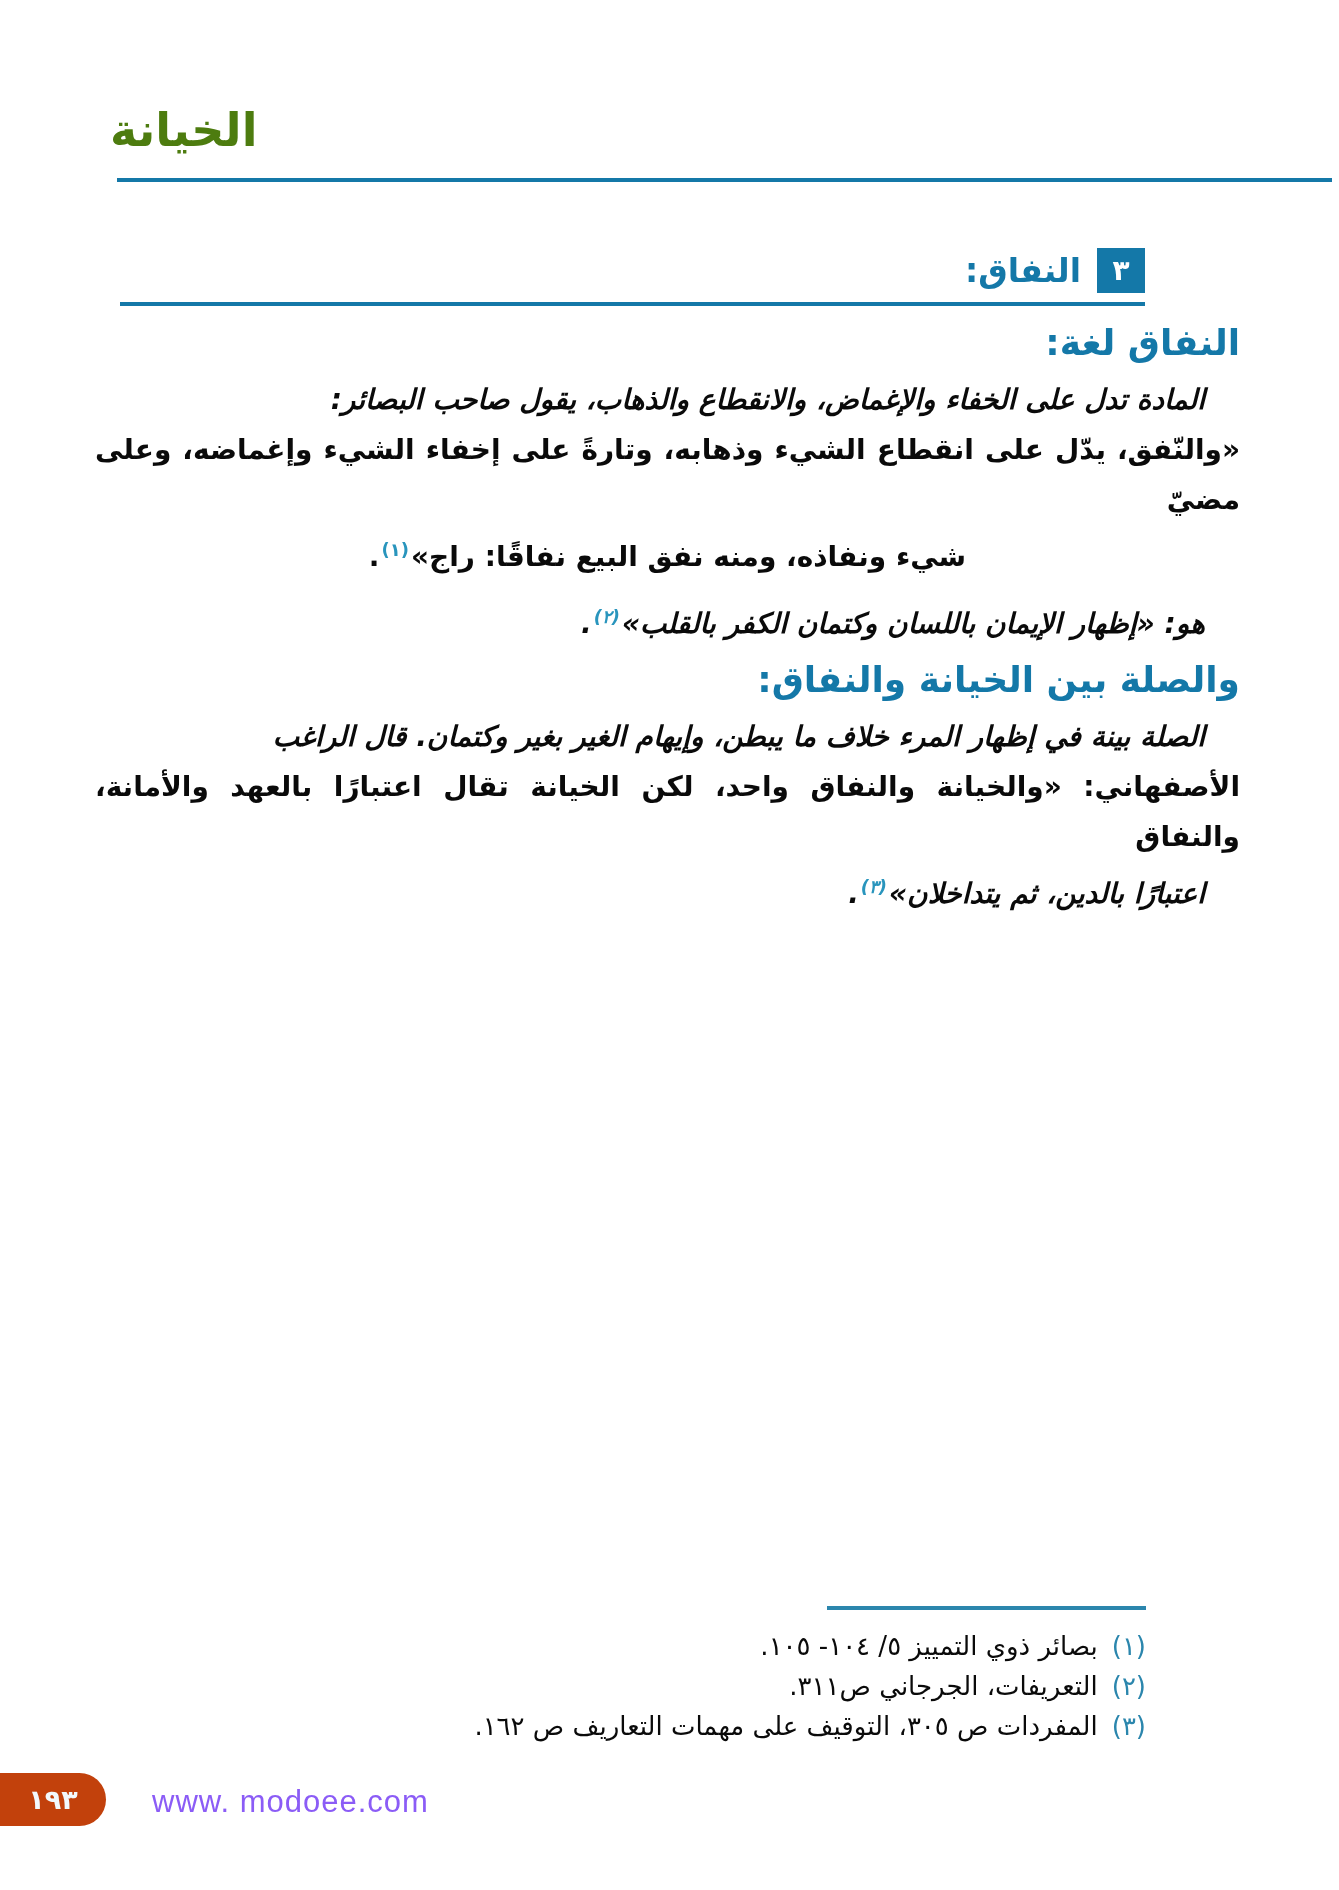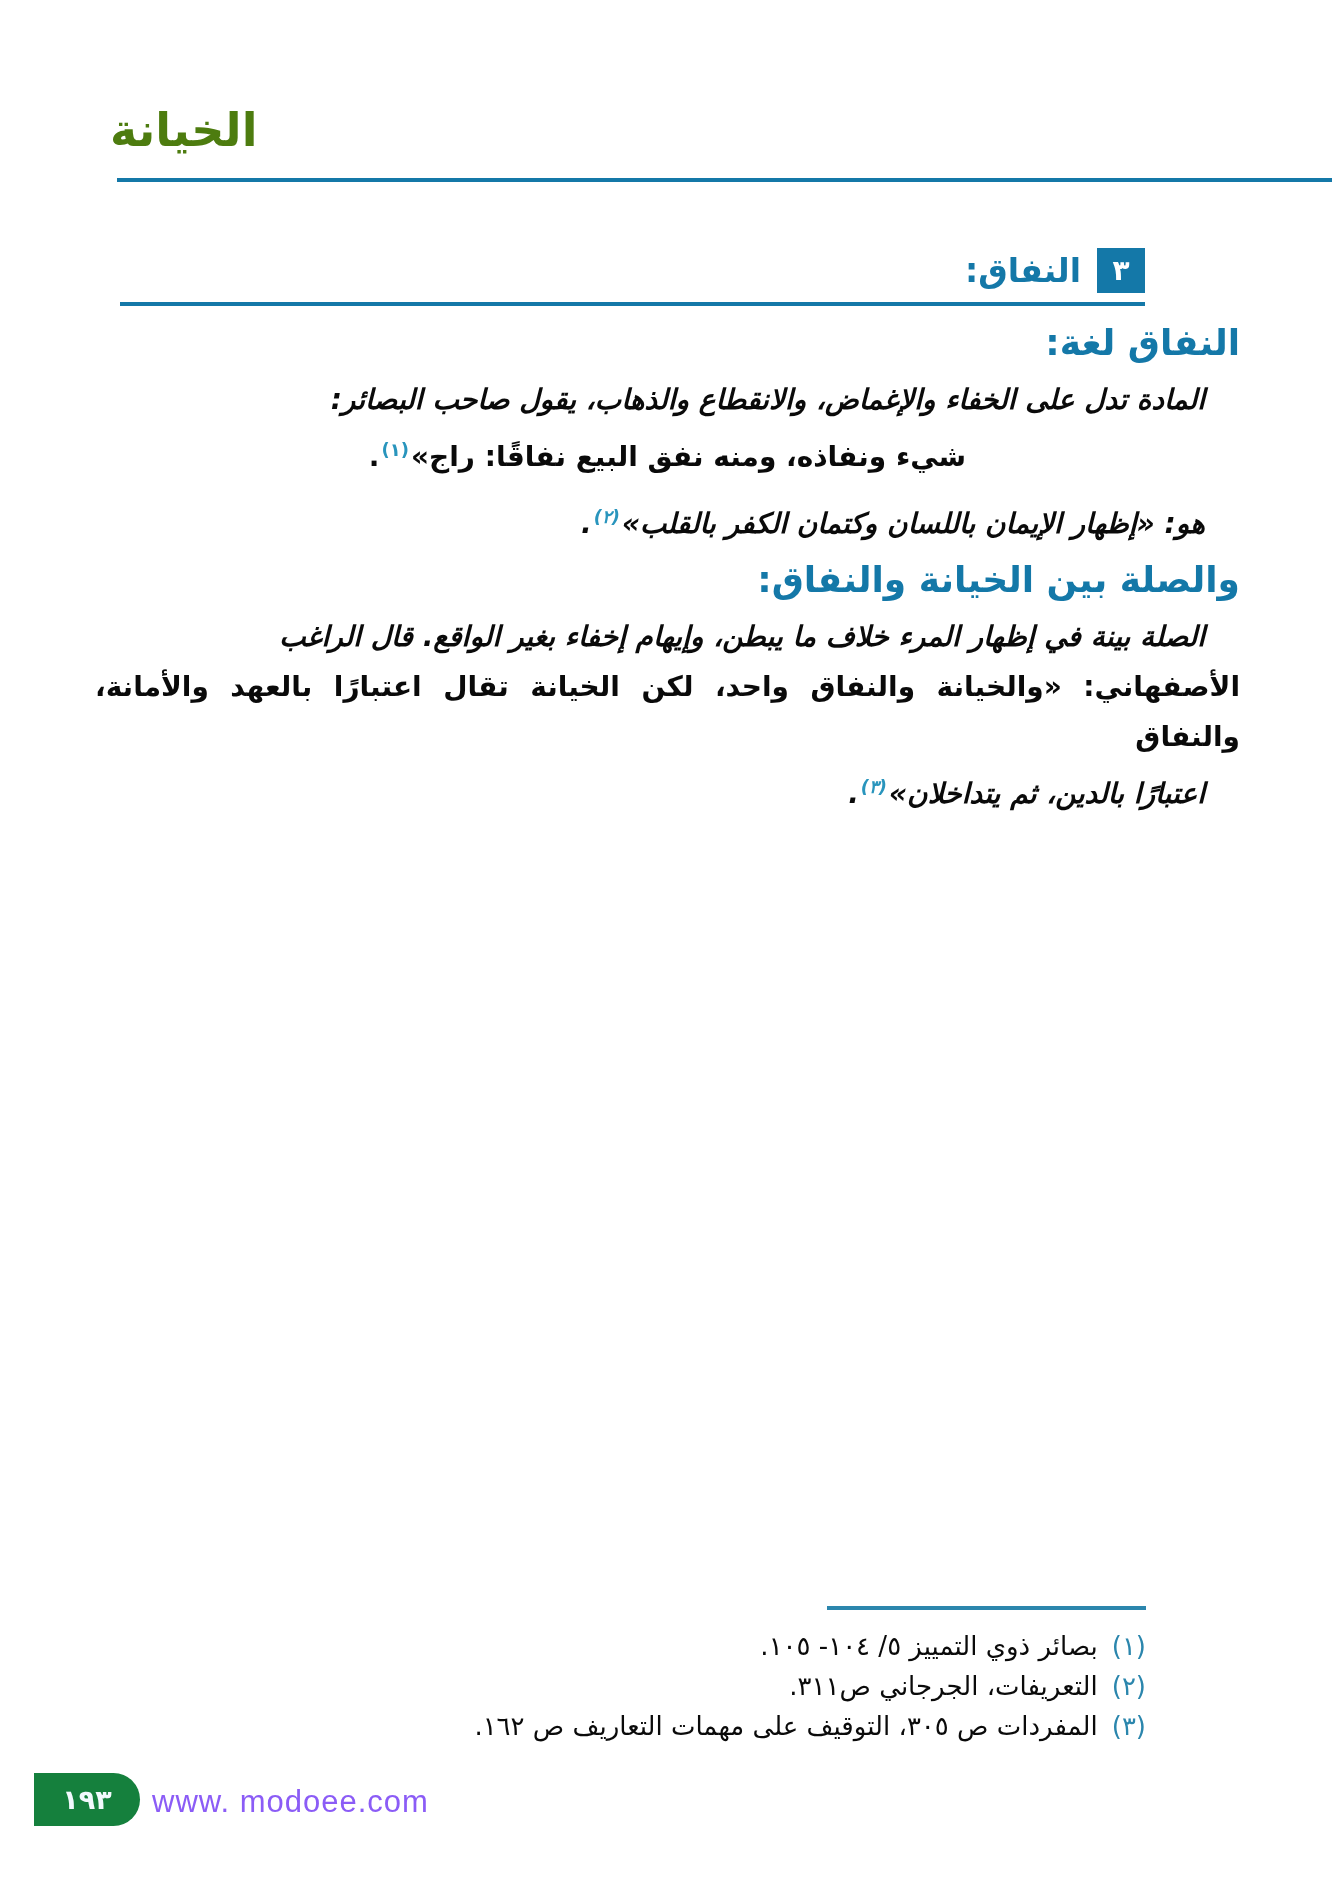--- a/index.html
+++ b/index.html
@@ -132,26 +132,25 @@
     margin-left: 14px;
   }
 
   
   .page-tab {
     position: absolute;
     left: 0;
     top: 1773px;
     width: 106px;
     height: 53px;
-    background: #15803d;
+    background: #c2410c;
     border-radius: 0 28px 28px 0;
     display: flex;
     align-items: center;
     justify-content: center;
-    margin-left: 34px;
   }
   .page-num {
     color: #f2f9fd;
     font-size: 27px;
     font-weight: bold;
     letter-spacing: 4px;
   }
   .website {
     position: absolute;
     left: 152px;
@@ -174,30 +173,31 @@
     <div class="section-badge">٣</div>
     <div class="section-title">النفاق:</div>
   </div>
   <div class="section-rule"></div>
 
   <div class="content">
 
     <div class="sub-heading first">النفاق لغة:</div>
     <div class="para">
       <div class="line al-first">المادة تدل على الخفاء والإغماض، والانقطاع والذهاب، يقول صاحب البصائر:</div>
+      <div class="line al-just">«والنّفق، يدّل على انقطاع الشيء وذهابه، وتارةً على إخفاء الشيء وإغماضه، وعلى مضيّ</div>
       <div class="line al-left"><span>شيء ونفاذه، ومنه نفق البيع نفاقًا: راج»</span><span class="fn-ref">(١)</span><span>.</span></div>
     </div>
 
     <div class="para">
       <div class="line al-first"><span>هو: «إظهار الإيمان باللسان وكتمان الكفر بالقلب»</span><span class="fn-ref">(٢)</span><span>.</span></div>
     </div>
 
     <div class="sub-heading">والصلة بين الخيانة والنفاق:</div>
     <div class="para">
-      <div class="line al-first">الصلة بينة في إظهار المرء خلاف ما يبطن، وإيهام إخفاء بغير الواقع. قال الراغب</div>
+      <div class="line al-first">الصلة بينة في إظهار المرء خلاف ما يبطن، وإيهام الغير بغير وكتمان. قال الراغب</div>
       <div class="line al-just">الأصفهاني: «والخيانة والنفاق واحد، لكن الخيانة تقال اعتبارًا بالعهد والأمانة، والنفاق</div>
       <div class="line al-first"><span>اعتبارًا بالدين، ثم يتداخلان»</span><span class="fn-ref">(٣)</span><span>.</span></div>
     </div>
 
   </div>
 
   <div class="footnotes">
     <div class="fn-sep"></div>
     <div class="fn-row"><span class="fn-num">(١)</span><span class="fn-text">بصائر ذوي التمييز ٥/ ١٠٤- ١٠٥.</span></div>
     <div class="fn-row"><span class="fn-num">(٢)</span><span class="fn-text">التعريفات، الجرجاني ص٣١١.</span></div>

